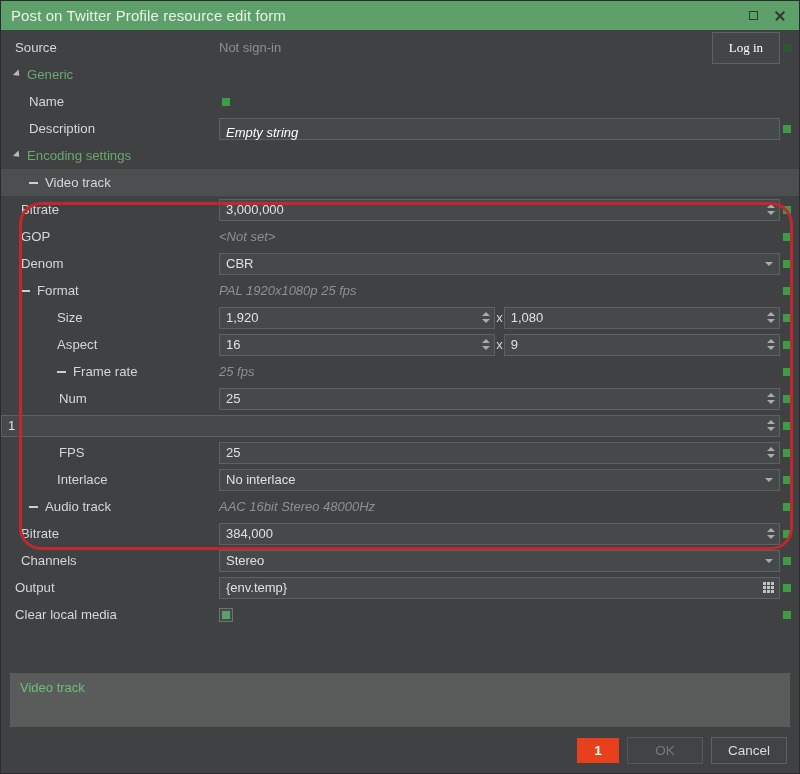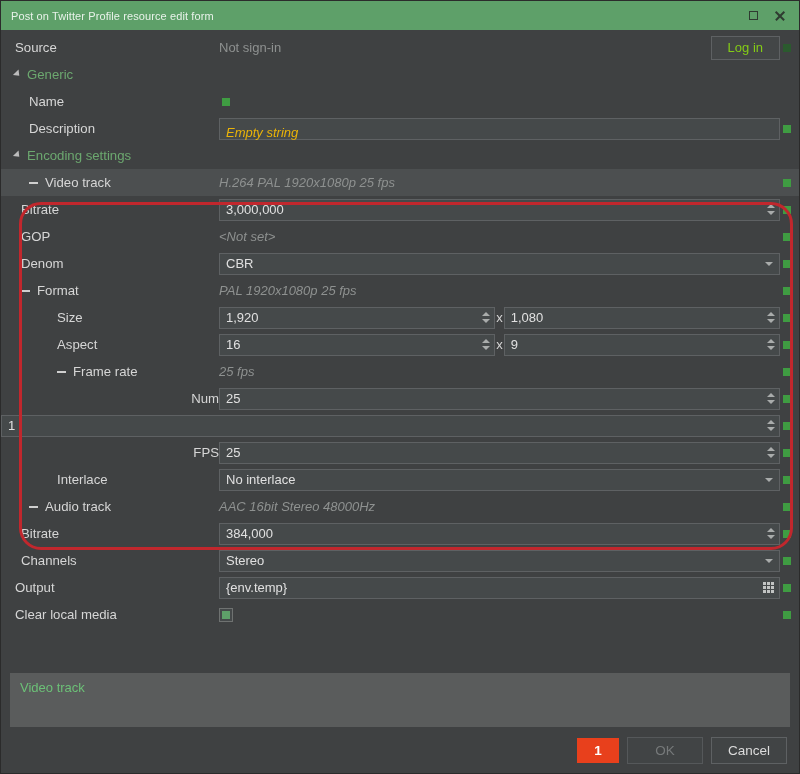--- a/index.html
+++ b/index.html
@@ -26,21 +26,21 @@
   .titlebar {
     height: 29px;
     min-height: 29px;
     background: #5ea069;
     display: flex;
     align-items: center;
     padding: 0 6px 0 10px;
     position: relative;
   }
   .titlebar-text {
-    font-size: 11px;
+    font-size: 15px;
     color: #e9f2ea;
     letter-spacing: .1px;
     flex: 1;
     white-space: nowrap;
     overflow: hidden;
   }
   .tb-btns { display: flex; align-items: center; gap: 10px; padding-right: 6px; }
   .tb-btn {
     width: 16px; height: 16px;
     display: flex; align-items: center; justify-content: center;
@@ -88,21 +88,21 @@
     min-width: 218px;
     display: flex;
     align-items: center;
     height: 100%;
     padding-left: 14px;
   }
   .ind-0 { padding-left: 14px; }
   .ind-1 { padding-left: 28px; }
   .ind-2 { padding-left: 20px; }
   .ind-3 { padding-left: 56px; }
-  .ind-4 { padding-left: 110px; justify-content: flex-end; }
+  .ind-4 { padding-left: 58px; }
 
   
   .tri {
     width: 0; height: 0;
     border-left: 5px solid #bcbcbc;
     border-top: 4px solid transparent;
     border-bottom: 4px solid transparent;
     transform: rotate(45deg);
     margin-right: 7px;
     flex: 0 0 auto;
@@ -146,21 +146,21 @@
   }
   .field .txt {
     flex: 1;
     color: #e0e0e0;
     font-size: 13px;
     white-space: nowrap;
     overflow: hidden;
     line-height: 20px;
   }
   .field .txt.placeholder {
-    color: #eab308;
+    color: #ffffff;
     font-style: italic;
     margin-top: 8px;
   }
 
   .spinner {
     width: 13px; height: 18px;
     display: flex; flex-direction: column;
     align-items: center; justify-content: center;
     gap: 3px;
     flex: 0 0 auto;
@@ -213,26 +213,26 @@
     width: 14px; height: 14px;
     border: 1px solid #6f7271;
     background: #45494a;
     display: flex; align-items: center; justify-content: center;
     flex: 0 0 auto;
   }
   .chk i { width: 8px; height: 8px; background: #5ea069; display: block; }
 
   
   .btn {
-    height: 24px;
+    height: 32px;
     border: 1px solid #5e6163;
     background: #434647;
-    color: #84cc16;
+    color: #ffffff;
     font-size: 13px;
-    font-family: Liberation Sans, sans-serif;
+    font-family: Liberation Serif, serif;
     padding: 0 16px;
     display: flex; align-items: center; justify-content: center;
     white-space: nowrap;
   }
 
   
   .annot {
     position: absolute;
     border: 3px solid #c1272d;
     border-radius: 22px;
@@ -349,25 +349,20 @@
       <div class="valcell">
           <span class="statusdot hidden"></span>
         </div>
     </div>
 
     <div class="row bandrow">
       <div class="lbl-cell ind-1">
         <span class="minus"></span>
         <span class="label">Video track</span>
       </div>
-      <div class="valcell">
-        <span class="static-val">H.264 PAL 1920x1080p 25 fps</span>
-        <span style="flex:1"></span>
-        <span class="statusdot"></span>
-      </div>
     </div>
 
     <div class="row">
       <div class="lbl-cell ind-2">
         <span class="label">Bitrate</span>
       </div>
       <div class="valcell">
         <div class="field">
           <span class="txt">3,000,000</span>
           <span class="spinner">

